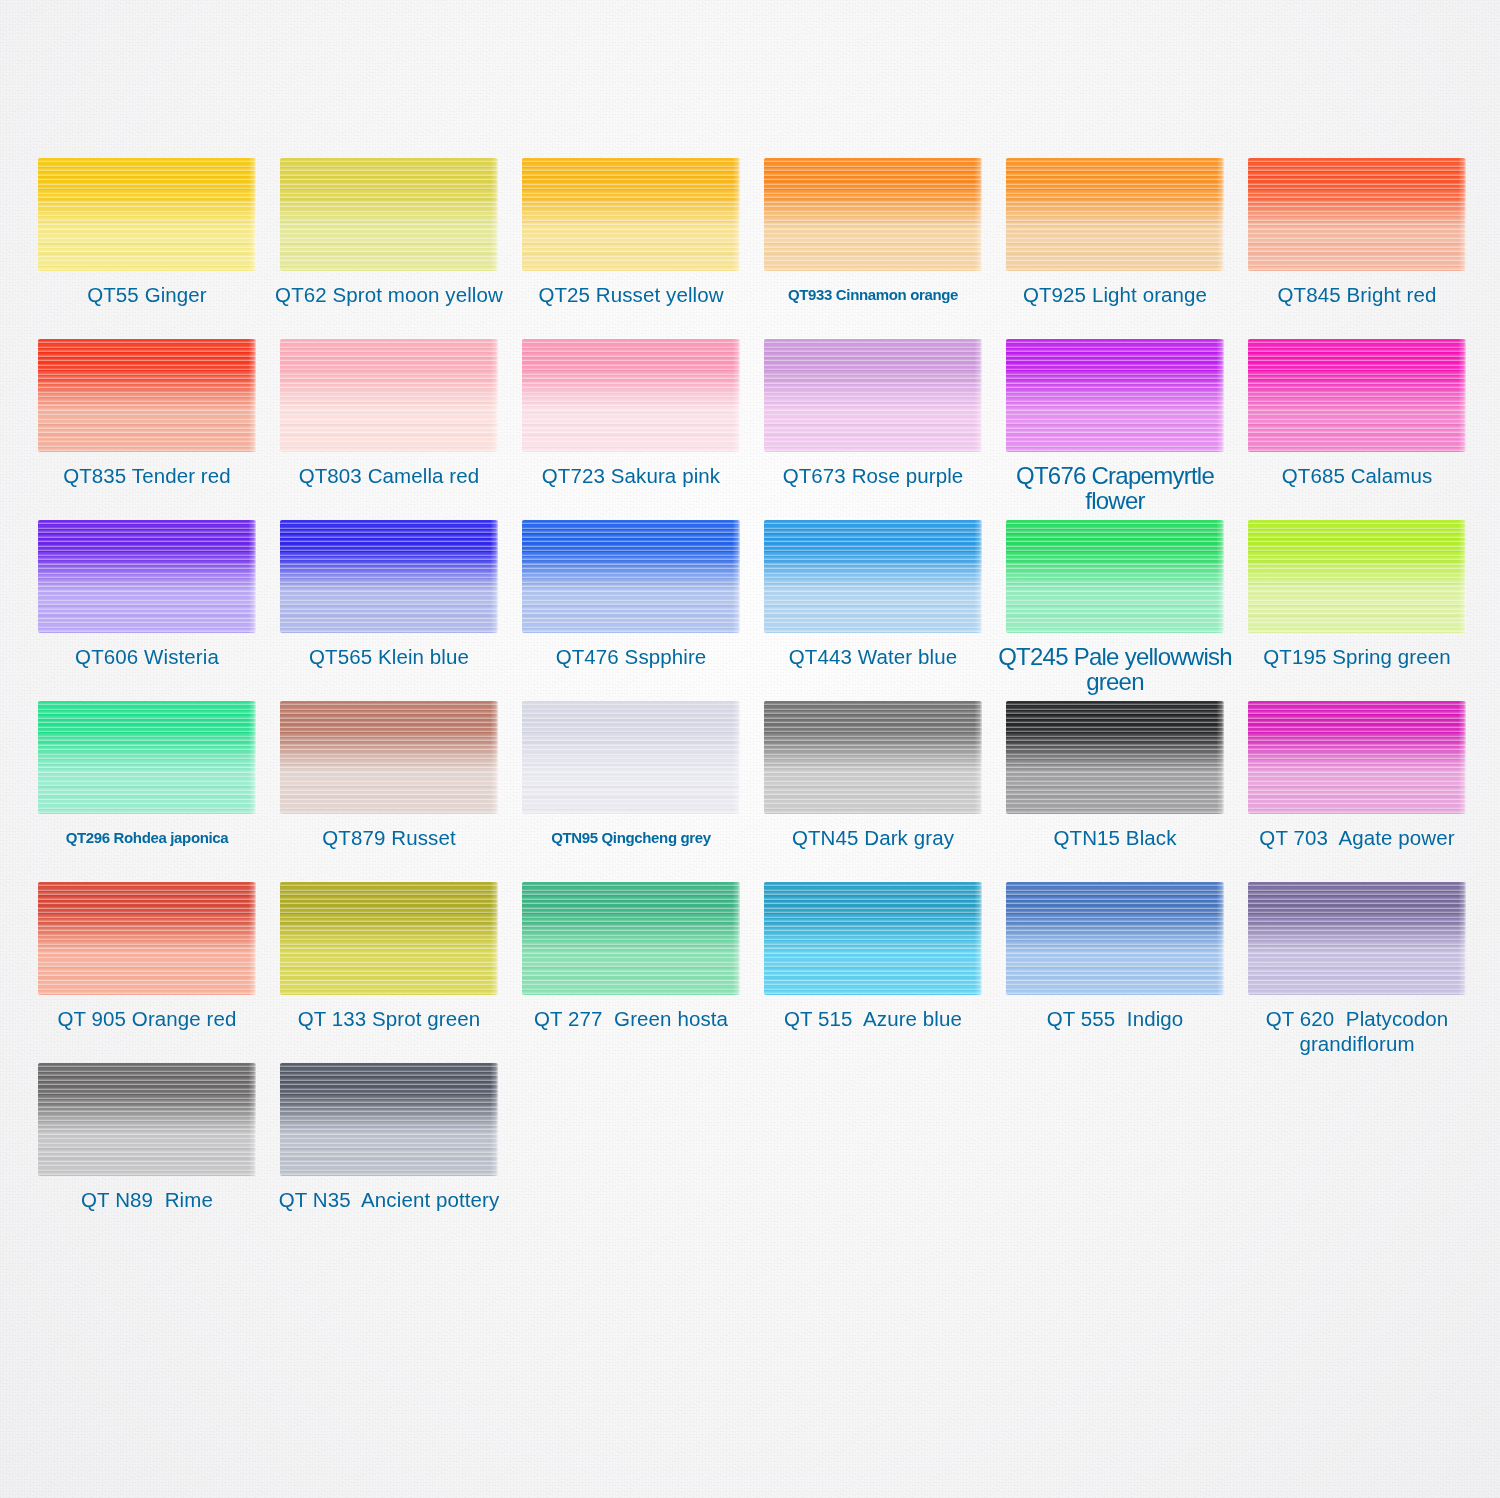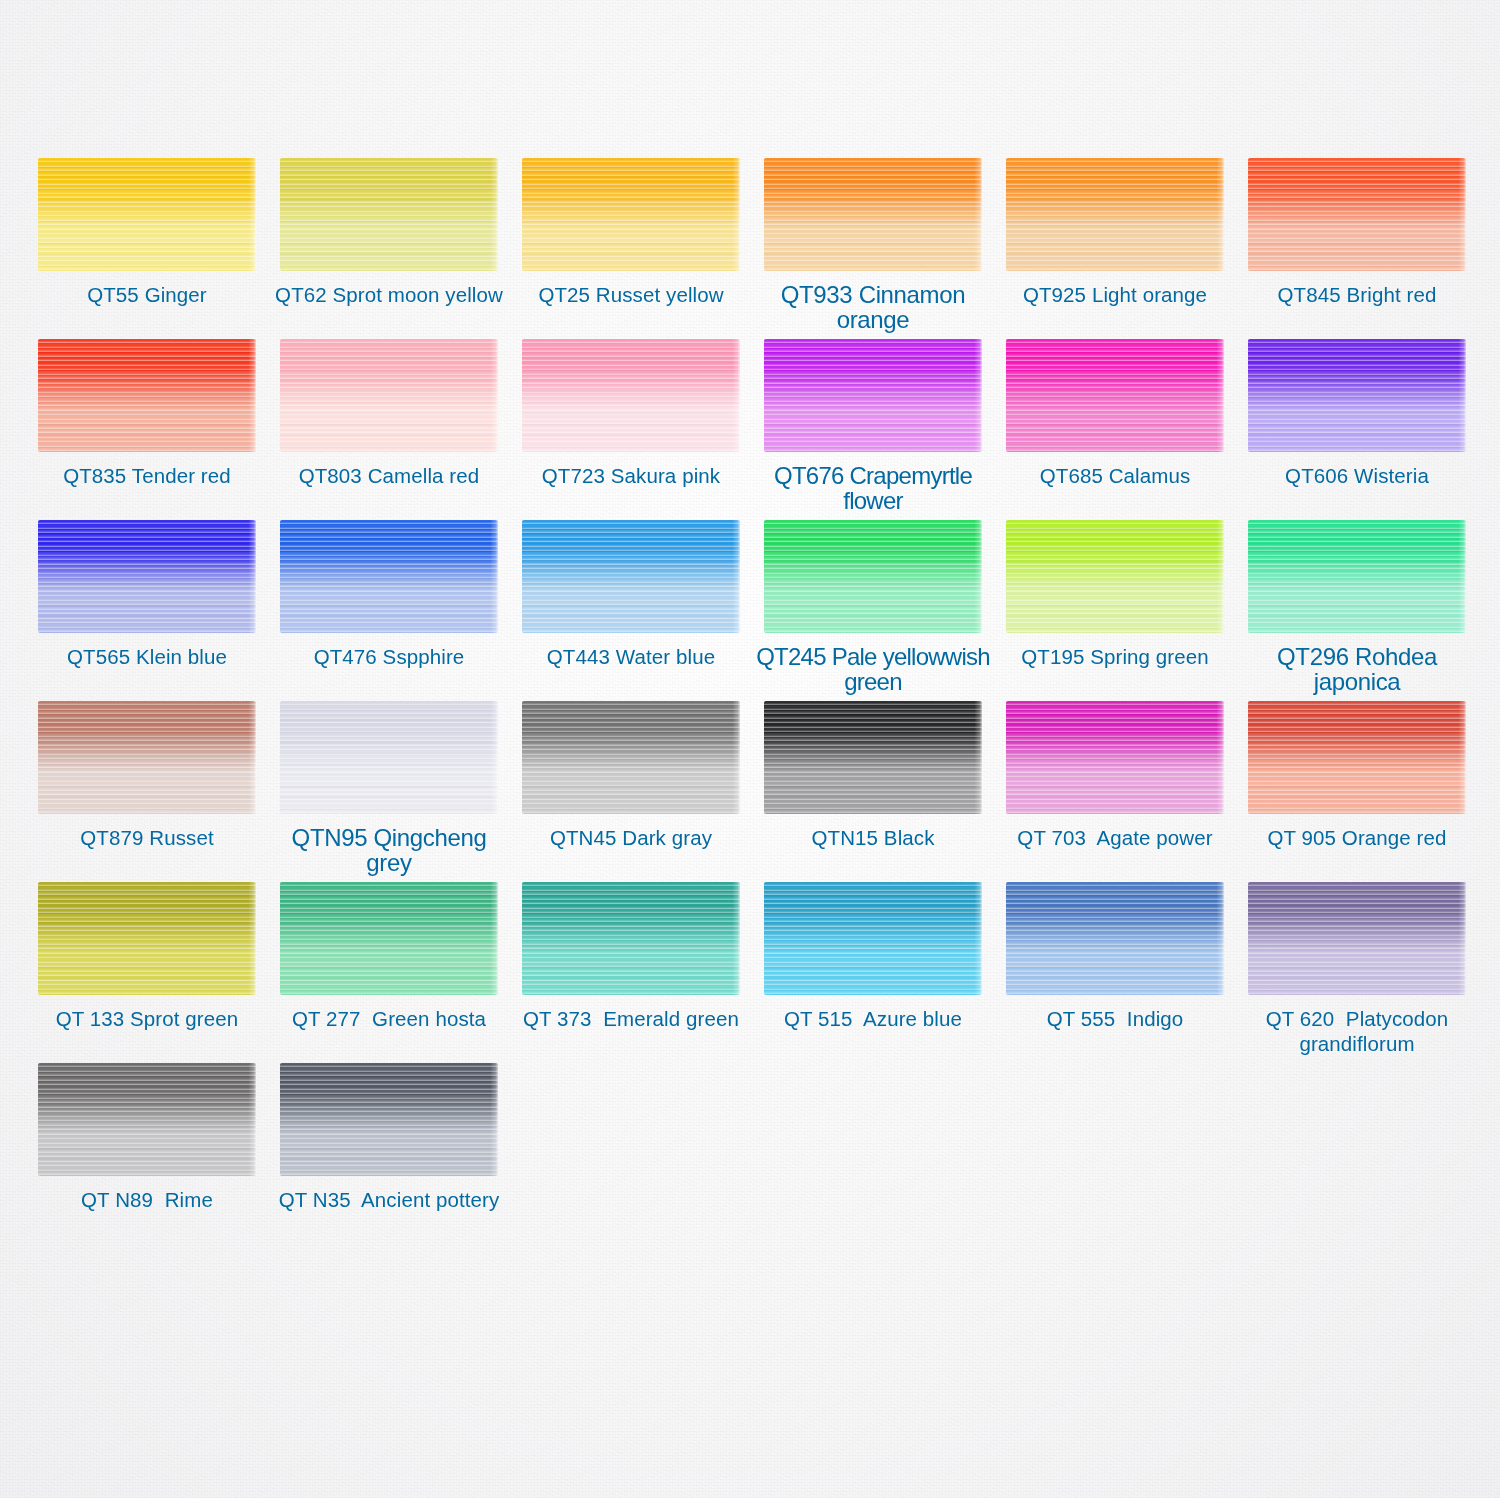--- a/index.html
+++ b/index.html
@@ -123,21 +123,21 @@
     font-family: "Liberation Sans", sans-serif;
     font-size: 20.5px;
     line-height: 25px;
     color: #0369a1;
     letter-spacing: 0.1px;
     white-space: pre-wrap;
     padding: 0 1px;
   }
 
   
-  .cell[data-squeeze="1"] .label { font-size: 24px; letter-spacing: -0.35px; }
+  .cell[data-squeeze="1"] .label { font-size: 15px; letter-spacing: -0.35px; font-weight: bold; }
   .cell[data-squeeze="2"] .label { font-size: 24px;   letter-spacing: -0.75px; }
 </style>
 </head>
 <body>
 
 <div id="paper"></div>
 
 <div id="sheet">
   <div class="grid" id="grid">
       <div class="cell" data-squeeze="0">
@@ -187,20 +187,26 @@
           <div class="swatch" style="background: linear-gradient(rgb(249, 166, 179) 0%, rgb(249, 166, 179) 26%, rgb(251, 220, 217) 62%, rgb(251, 220, 217) 100%);"></div>
         </div>
         <div class="label">QT803 Camella red</div>
       </div>
       <div class="cell" data-squeeze="0">
         <div class="swatch-wrap">
           <div class="swatch" style="background: linear-gradient(rgb(249, 143, 176) 0%, rgb(249, 143, 176) 26%, rgb(251, 221, 229) 62%, rgb(251, 221, 229) 100%);"></div>
         </div>
         <div class="label">QT723 Sakura pink</div>
       </div>
+      <div class="cell" data-squeeze="0">
+        <div class="swatch-wrap">
+          <div class="swatch" style="background: linear-gradient(rgb(200, 144, 216) 0%, rgb(200, 144, 216) 26%, rgb(238, 195, 236) 62%, rgb(238, 195, 236) 100%);"></div>
+        </div>
+        <div class="label">QT673 Rose purple</div>
+      </div>
       <div class="cell" data-squeeze="2">
         <div class="swatch-wrap">
           <div class="swatch" style="background: linear-gradient(rgb(187, 19, 238) 0%, rgb(187, 19, 238) 26%, rgb(226, 132, 240) 62%, rgb(226, 132, 240) 100%);"></div>
         </div>
         <div class="label">QT676 Crapemyrtle flower</div>
       </div>
       <div class="cell" data-squeeze="0">
         <div class="swatch-wrap">
           <div class="swatch" style="background: linear-gradient(rgb(245, 10, 178) 0%, rgb(245, 10, 178) 26%, rgb(242, 119, 200) 62%, rgb(242, 119, 200) 100%);"></div>
         </div>
@@ -288,26 +294,20 @@
         <div class="swatch-wrap">
           <div class="swatch" style="background: linear-gradient(rgb(169, 165, 22) 0%, rgb(169, 165, 22) 26%, rgb(214, 212, 76) 62%, rgb(214, 212, 76) 100%);"></div>
         </div>
         <div class="label">QT 133 Sprot green</div>
       </div>
       <div class="cell" data-squeeze="0">
         <div class="swatch-wrap">
           <div class="swatch" style="background: linear-gradient(rgb(47, 174, 122) 0%, rgb(47, 174, 122) 26%, rgb(127, 220, 171) 62%, rgb(127, 220, 171) 100%);"></div>
         </div>
         <div class="label">QT 277  Green hosta</div>
-      </div>
-      <div class="cell" data-squeeze="0">
-        <div class="swatch-wrap">
-          <div class="swatch" style="background: linear-gradient(rgb(28, 158, 142) 0%, rgb(28, 158, 142) 26%, rgb(105, 214, 198) 62%, rgb(105, 214, 198) 100%);"></div>
-        </div>
-        <div class="label">QT 373  Emerald green</div>
       </div>
       <div class="cell" data-squeeze="0">
         <div class="swatch-wrap">
           <div class="swatch" style="background: linear-gradient(rgb(25, 152, 195) 0%, rgb(25, 152, 195) 26%, rgb(85, 205, 239) 62%, rgb(85, 205, 239) 100%);"></div>
         </div>
         <div class="label">QT 515  Azure blue</div>
       </div>
       <div class="cell" data-squeeze="0">
         <div class="swatch-wrap">
           <div class="swatch" style="background: linear-gradient(rgb(59, 108, 186) 0%, rgb(59, 108, 186) 26%, rgb(156, 192, 234) 62%, rgb(156, 192, 234) 100%);"></div>

